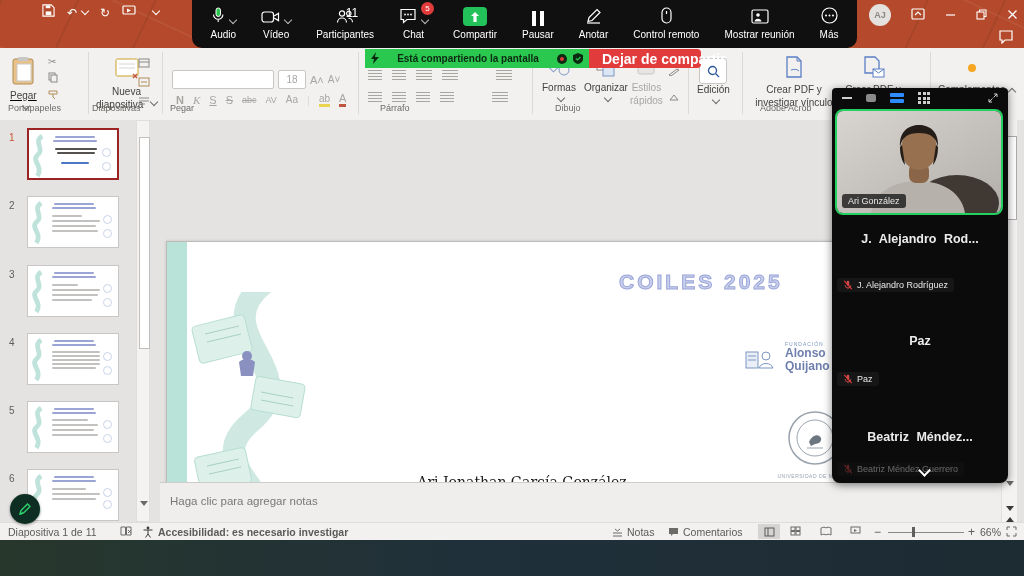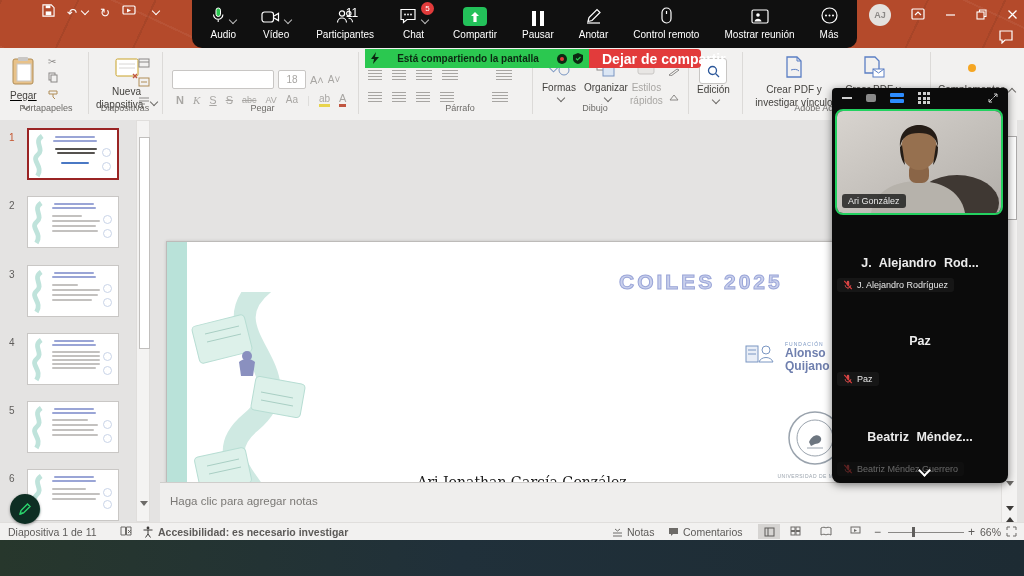--- a/index.html
+++ b/index.html
@@ -35,21 +35,21 @@
   
   .gbanner{position:absolute;left:365px;top:49px;width:224px;height:19px;background:#2bc850;z-index:40;
            display:flex;align-items:center;gap:6px;padding:0 6px;box-sizing:border-box;}
   .gbanner .txt{font-size:10px;font-weight:bold;color:#0c2912;flex:1;text-align:center;}
   .rstop{position:absolute;left:589px;top:49px;width:112px;height:19px;background:#e23b3b;z-index:40;
          border-radius:0 4px 4px 0;display:flex;align-items:center;gap:5px;padding:0 8px;box-sizing:border-box;}
   .rstop .sq{width:7px;height:7px;background:#fff;border-radius:1px;}
   .rstop .txt{font-size:14px;font-weight:bold;color:#fff;white-space:nowrap;}
   
   .ribbon{position:absolute;left:0;top:48px;width:1024px;height:72px;background:#f2f1f0;border-bottom:1px solid #d2d0ce;}
-  .glabel{position:absolute;top:55px;font-size:9px;color:#6d6b68;text-align:center;white-space:nowrap;}
+  .glabel{position:absolute;top:55px;font-size:9px;color:#6d6b68;white-space:nowrap;}
   .vdiv{position:absolute;top:4px;height:62px;width:1px;background:#dcdad8;}
   .rbtn{font-size:10px;color:#44423f;text-align:center;line-height:1.25;}
   .dis{color:#a8a6a3;}
   .fontbox{width:100px;height:17px;background:#fff;border:1px solid #c8c6c4;border-radius:2px;}
   .sizebox{width:26px;height:17px;background:#fff;border:1px solid #c8c6c4;border-radius:2px;
            font-size:10px;color:#a8a6a3;display:flex;align-items:center;justify-content:center;}
   .linesbox{width:14px;height:10px;background:repeating-linear-gradient(#a7a5a2 0 1px,transparent 1px 3px);}
   
   .mainarea{position:absolute;left:0;top:120px;width:1024px;height:402px;background:#e4e3e2;}
   .thumb{position:absolute;left:27px;width:92px;height:52px;background:#fff;border:1px solid #c9c7c5;box-sizing:border-box;overflow:hidden;}
@@ -570,21 +570,21 @@
             <path d="M46 212c4-4 12-4 16 0l-2 13H48z"></path>
           <circle cx="96" cy="272" r="5"></circle>
             <path d="M86 282c4-6 16-6 20 0l-4 8H90z"></path>
         </g>
       </svg>
       <div class="coiles">COILES 2025</div>
       <div class="sauthor">Ari Jonathan García González</div>
       <div class="semail">arigarcia@uhipocrates.edu.mx</div>
       <div class="suniv">Universidad Hipócrates</div>
 
-      <div class="abs" style="left:578px;top:100px;display:flex;gap:10px;align-items:flex-start;">
+      <div class="abs" style="left:578px;top:100px;display:flex;gap:10px;align-items:flex-end;">
         <svg width="30" height="24" viewBox="0 0 30 24">
             <rect x="1" y="4" width="12" height="16" fill="#e9eef7" stroke="#7a96c2"></rect>
             <line x1="3" y1="8" x2="11" y2="8" stroke="#7a96c2"></line>
             <line x1="3" y1="12" x2="11" y2="12" stroke="#7a96c2"></line>
             <circle cx="21" cy="8" r="4" fill="none" stroke="#7a96c2"></circle>
             <path d="M14 20c2-6 12-6 14 0z" fill="none" stroke="#7a96c2"></path>
           </svg>
         <div style="line-height:1.05;">
           <div style="font-size:5px;color:#7a96c2;letter-spacing:1px;">FUNDACIÓN</div>
           <div style="font-size:12px;color:#6f7fae;font-weight:bold;">Alonso</div>
@@ -739,21 +739,21 @@
         <ellipse cx="82" cy="38" rx="18" ry="21" fill="#96704f"></ellipse>
         <path d="M63 36c-1-16 9-22 19-22s20 6 19 22c-2-10-8-14-19-14s-17 4-19 14z" fill="#241c16"></path>
         <path d="M63 36c0 8 2 14 5 18l-3-20zM101 36c0 8-2 14-5 18l3-20z" fill="#241c16"></path>
       </svg>
       <span class="namechip" style="bottom:5px;">
           <span>Ari González</span>
         </span>
     </div>
 
     <div>
-      <div class="pname" style="top:168px;">J. Alejandro Rod...</div>
+      <div class="pname" style="top:144px;">J. Alejandro Rod...</div>
       <span class="namechip" style="top:190px;">
         <svg width="10" height="10" viewBox="0 0 12 12">
             <rect x="4.5" y="1" width="3" height="6" rx="1.5" fill="#d04c4c"></rect>
             <path d="M2.5 6a3.5 3.5 0 0 0 7 0" stroke="#d04c4c" fill="none"></path>
             <line x1="6" y1="9.5" x2="6" y2="11" stroke="#d04c4c"></line>
             <line x1="1.5" y1="1" x2="10.5" y2="11" stroke="#e23b3b" stroke-width="1.4"></line>
           </svg>
         <span>J. Alejandro Rodríguez</span>
       </span>
     </div>

